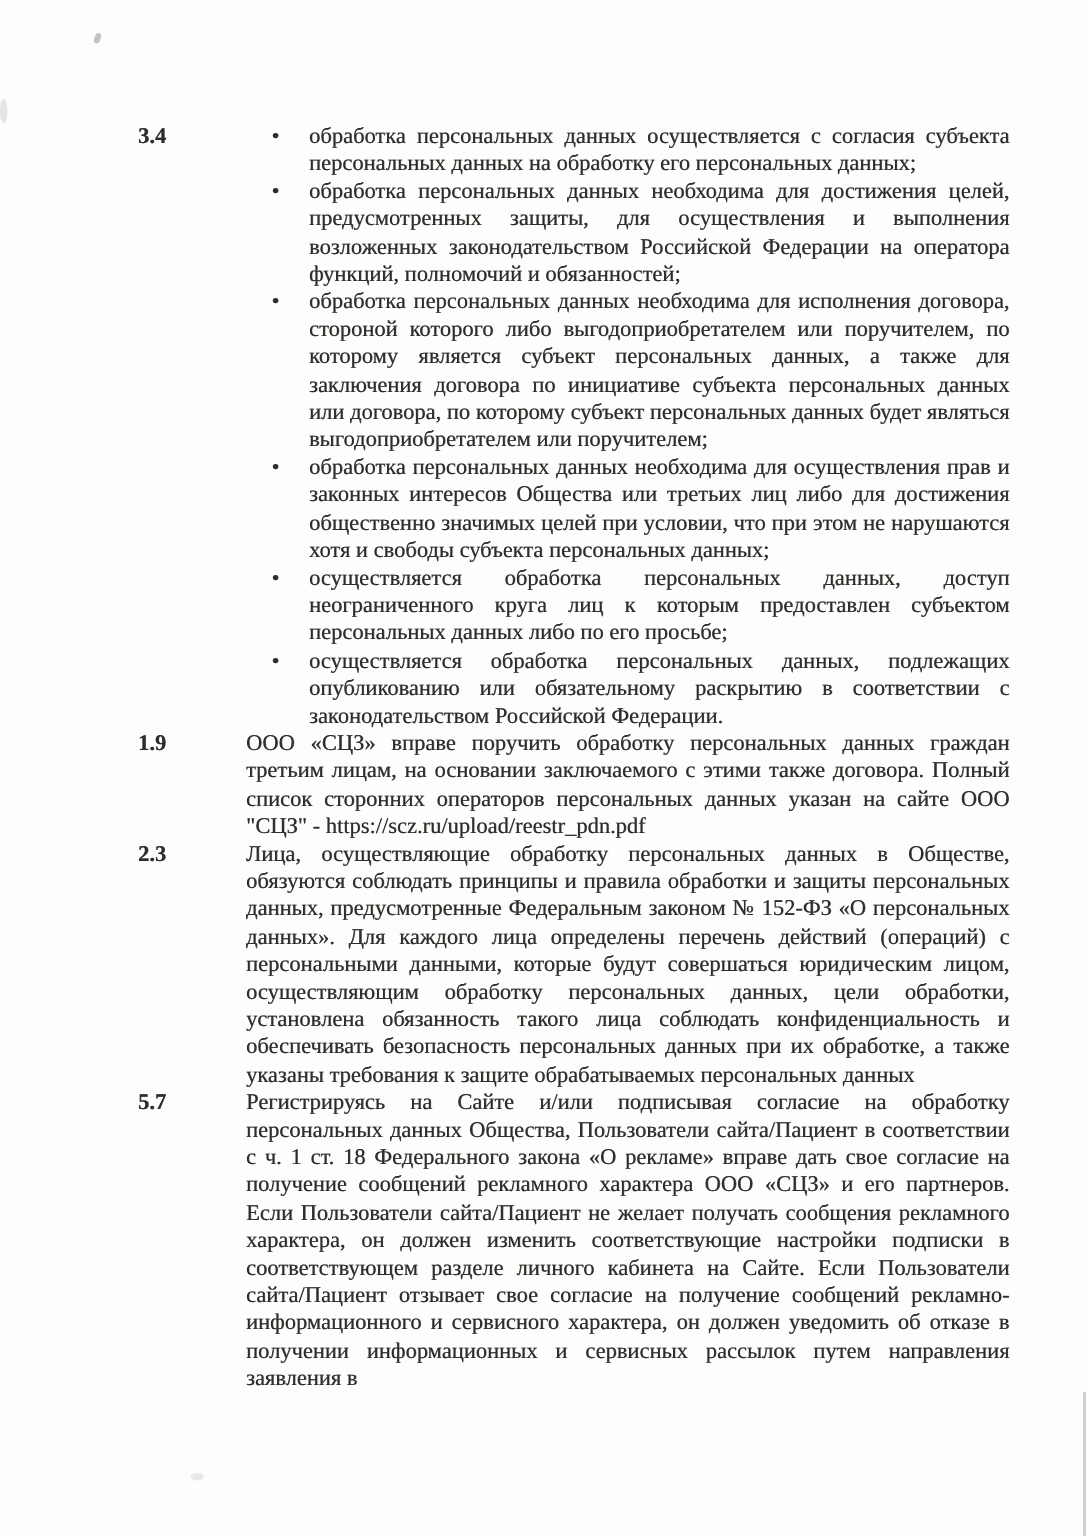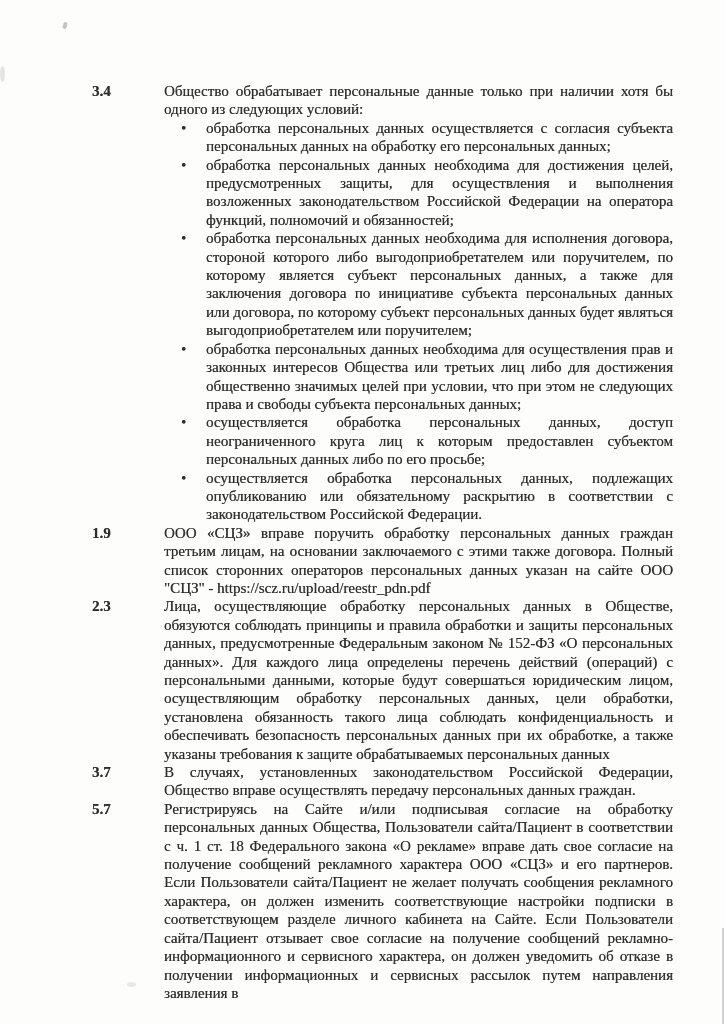--- a/index.html
+++ b/index.html
@@ -88,37 +88,36 @@
   <span class="artifact artifact-dot-top"></span>
   <span class="artifact artifact-smudge-left"></span>
   <span class="artifact artifact-smudge-bottom"></span>
   <span class="artifact artifact-edge-right"></span>
 
   <div class="content">
 
     <div class="clause">
       <span class="clause-num">3.4</span>
       <div class="clause-body">
-        <p class="jtext">Общество обрабатывает персональные данные только при наличии хотя бы одного из следующих условий:</p>
         <div class="bullet-list">
           <div class="bullet-row">
             <span class="bullet-marker">•</span>
             <p class="bullet-text">обработка персональных данных осуществляется с согласия субъекта персональных данных на обработку его персональных данных;</p>
           </div>
           <div class="bullet-row">
             <span class="bullet-marker">•</span>
             <p class="bullet-text">обработка персональных данных необходима для достижения целей, предусмотренных защиты, для осуществления и выполнения возложенных законодательством Российской Федерации на оператора функций, полномочий и обязанностей;</p>
           </div>
           <div class="bullet-row">
             <span class="bullet-marker">•</span>
             <p class="bullet-text">обработка персональных данных необходима для исполнения договора, стороной которого либо выгодоприобретателем или поручителем, по которому является субъект персональных данных, а также для заключения договора по инициативе субъекта персональных данных или договора, по которому субъект персональных данных будет являться выгодоприобретателем или поручителем;</p>
           </div>
           <div class="bullet-row">
             <span class="bullet-marker">•</span>
-            <p class="bullet-text">обработка персональных данных необходима для осуществления прав и законных интересов Общества или третьих лиц либо для достижения общественно значимых целей при условии, что при этом не следующих права и свободы субъекта персональных данных;</p>
+            <p class="bullet-text">обработка персональных данных необходима для осуществления прав и законных интересов Общества или третьих лиц либо для достижения общественно значимых целей при условии, что при этом не нарушаются хотя и свободы субъекта персональных данных;</p>
           </div>
           <div class="bullet-row">
             <span class="bullet-marker">•</span>
             <p class="bullet-text">осуществляется обработка персональных данных, доступ неограниченного круга лиц к которым предоставлен субъектом персональных данных либо по его просьбе;</p>
           </div>
           <div class="bullet-row">
             <span class="bullet-marker">•</span>
             <p class="bullet-text">осуществляется обработка персональных данных, подлежащих опубликованию или обязательному раскрытию в соответствии с законодательством Российской Федерации.</p>
           </div>
         </div>
@@ -132,26 +131,20 @@
       </div>
     </div>
 
     <div class="clause">
       <span class="clause-num">2.3</span>
       <div class="clause-body">
         <p class="jtext">Лица, осуществляющие обработку персональных данных в Обществе, обязуются соблюдать принципы и правила обработки и защиты персональных данных, предусмотренные Федеральным законом № 152-ФЗ «О персональных данных». Для каждого лица определены перечень действий (операций) с персональными данными, которые будут совершаться юридическим лицом, осуществляющим обработку персональных данных, цели обработки, установлена обязанность такого лица соблюдать конфиденциальность и обеспечивать безопасность персональных данных при их обработке, а также указаны требования к защите обрабатываемых персональных данных</p>
       </div>
     </div>
 
-    <div class="clause">
-      <span class="clause-num">3.7</span>
-      <div class="clause-body">
-        <p class="jtext">В случаях, установленных законодательством Российской Федерации, Общество вправе осуществлять передачу персональных данных граждан.</p>
-      </div>
-    </div>
 
     <div class="clause">
       <span class="clause-num">5.7</span>
       <div class="clause-body">
         <p class="jtext">Регистрируясь на Сайте и/или подписывая согласие на обработку персональных данных Общества, Пользователи сайта/Пациент в соответствии с ч. 1 ст. 18 Федерального закона «О рекламе» вправе дать свое согласие на получение сообщений рекламного характера ООО «СЦЗ» и его партнеров. Если Пользователи сайта/Пациент не желает получать сообщения рекламного характера, он должен изменить соответствующие настройки подписки в соответствующем разделе личного кабинета на Сайте. Если Пользователи сайта/Пациент отзывает свое согласие на получение сообщений рекламно-информационного и сервисного характера, он должен уведомить об отказе в получении информационных и сервисных рассылок путем направления заявления в</p>
       </div>
     </div>
 
   </div>
 </div>

